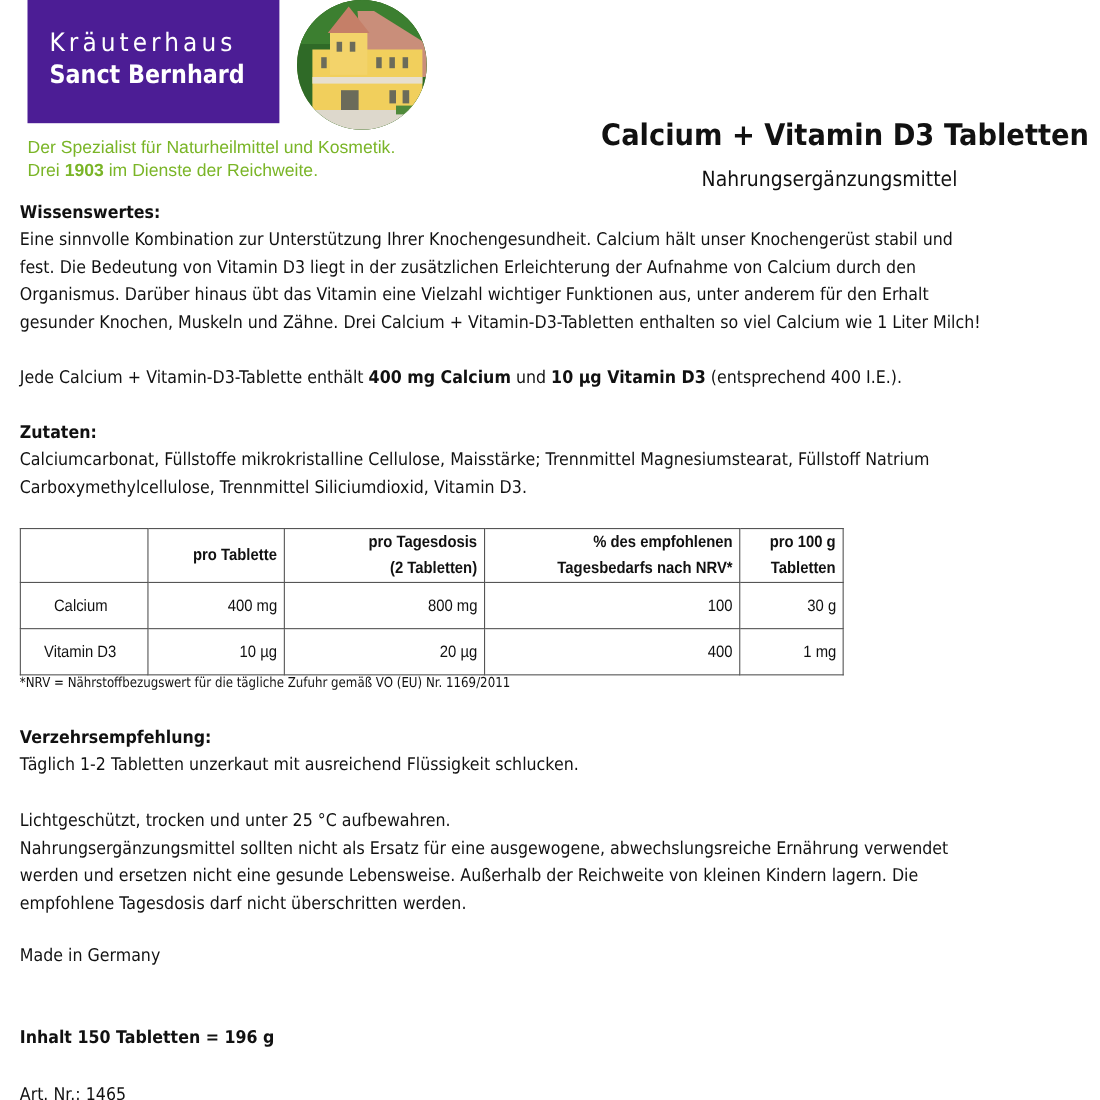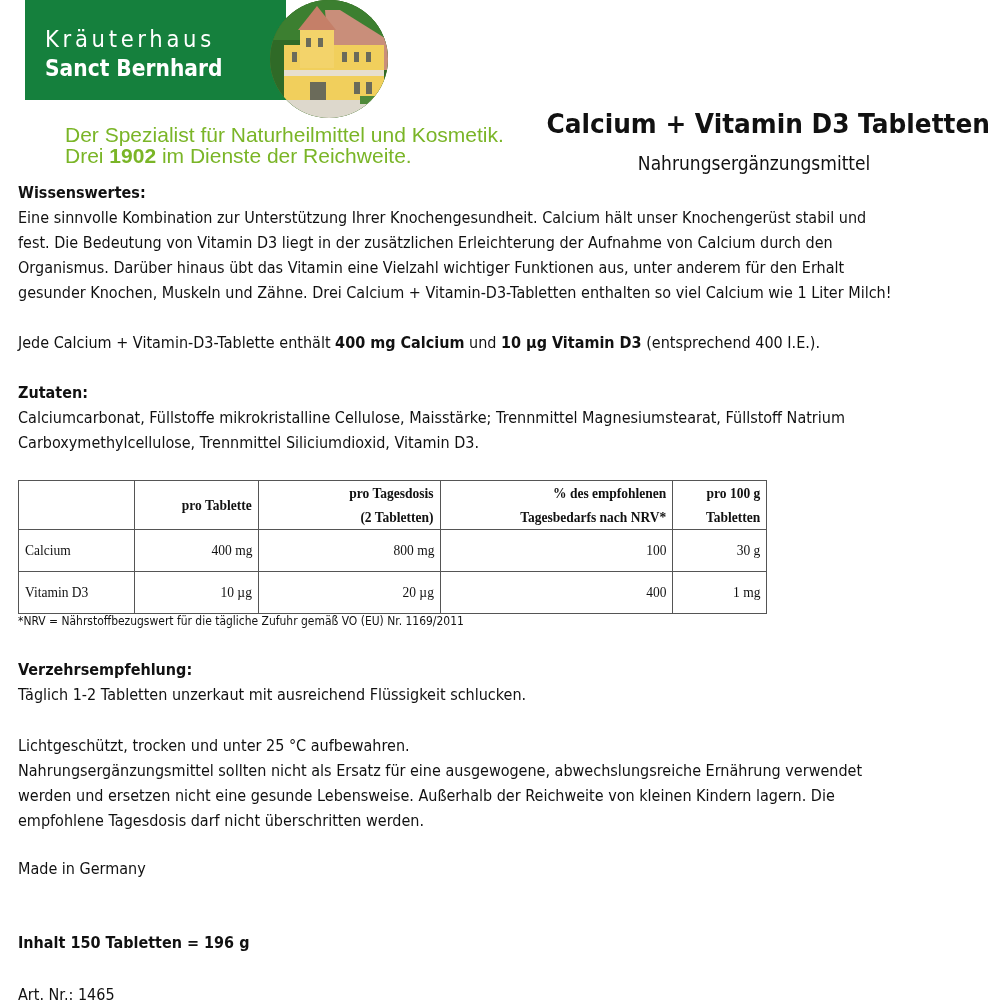--- a/index.html
+++ b/index.html
@@ -4,43 +4,42 @@
 <style>
   html, body { margin: 0; padding: 0; background: #ffffff; }
   body {
     width: 1000px; height: 1000px; position: relative; overflow: hidden;
     font-family: "DejaVu Sans Condensed", "Liberation Sans Narrow", "Liberation Sans", sans-serif;
     color: #111;
   }
   .abs { position: absolute; }
   
   .logo-box {
-    left: 25px; top: 0; width: 229px; height: 100px;
-    background: #15803d;
+    left: 25px; top: 0; width: 229px; height: 112px;
+    background: #4c1d95;
     color: #fff;
-    padding-left: 32px;
   }
   .logo-line1 {
     position: absolute; left: 20px; top: 26px;
     font-family: "DejaVu Sans", sans-serif; font-size: 23px; letter-spacing: 4px; font-weight: normal;
     transform: scaleX(0.92); transform-origin: left top;
   }
   .logo-line2 {
     position: absolute; left: 20px; top: 55px;
     font-family: "DejaVu Sans", sans-serif; font-size: 23px; font-weight: bold; letter-spacing: 0px;
     transform: scaleX(0.88); transform-origin: left top;
   }
   .photo {
     left: 270px; top: 0px; width: 118px; height: 118px; border-radius: 50%;
     overflow: hidden;
     background: radial-gradient(circle at 50% 50%, #f5d46a 0%, #e8c45a 40%, #c9a64a 60%, #3f7a2e 75%, #2c5e22 100%);
   }
   .tagline {
     left: 25px; top: 124px; color: #7ab527;
-    font-family: "Liberation Sans", sans-serif; font-size: 21px; line-height: 21px; margin-left: 40px;
+    font-family: "Liberation Sans", sans-serif; font-size: 16px; line-height: 21px;
   }
   .tagline b { font-weight: bold; }
   
   .title {
     left: 480px; width: 510px; top: 108px; text-align: right;
     font-family: "DejaVu Sans", sans-serif; font-weight: bold; font-size: 27px;
     transform: scaleX(0.92); transform-origin: right top; right: 27px;
   }
   .subtitle {
     right: 130px; top: 152px; font-size: 19px;
@@ -52,31 +51,31 @@
     left: 18px; width: 975px;
     font-family: "DejaVu Sans", sans-serif; font-size: 16px; line-height: 25px;
     transform: scaleX(0.9); transform-origin: left top;
     width: 1083px;
   }
   .h { font-weight: bold; }
   
   table.nut {
     position: absolute; left: 18px; top: 480px;
     border-collapse: collapse;
-    font-family: Liberation Serif, serif; font-size: 15px;
+    font-family: Liberation Sans, sans-serif; font-size: 15px;
   }
   table.nut td, table.nut th {
     border: 1.5px solid #555;
     padding: 0 6px;
     text-align: right;
     white-space: nowrap;
   }
   table.nut th { font-weight: bold; line-height: 24px; height: 48px; }
   table.nut td { height: 41px; }
-  table.nut td.lbl { text-align: left; }
+  table.nut td.lbl { text-align: center; }
   .cellin { display: inline-block; transform: scaleX(0.9); transform-origin: right center; }
   .cellin.l { transform-origin: left center; }
   .footnote {
     left: 18px; top: 613px; font-size: 12.5px; font-family: "DejaVu Sans", sans-serif;
     transform: scaleX(0.86); transform-origin: left top;
   }
 </style>
 </head>
 <body>
 
@@ -106,21 +105,21 @@
         <rect x="84" y="82" width="6" height="12"></rect>
       <rect x="96" y="82" width="6" height="12"></rect>
     </g>
     <rect x="0" y="100" width="118" height="18" fill="#ddd8cc"></rect>
     <rect x="90" y="96" width="22" height="8" fill="#4f8a3a"></rect>
   </svg>
 </div>
 
 <div class="abs tagline">
   <div>Der Spezialist für Naturheilmittel und Kosmetik.</div>
-  <div><span>Drei </span><b>1902</b><span> im Dienste der Reichweite.</span></div>
+  <div><span>Drei </span><b>1903</b><span> im Dienste der Reichweite.</span></div>
 </div>
 
 <div class="abs title">Calcium + Vitamin D3 Tabletten</div>
 <div class="abs subtitle">Nahrungsergänzungsmittel</div>
 
 <div class="abs txt" style="top:180px;">
   <div class="h">Wissenswertes:</div>
   <div>Eine sinnvolle Kombination zur Unterstützung Ihrer Knochengesundheit. Calcium hält unser Knochengerüst stabil und</div>
   <div>fest. Die Bedeutung von Vitamin D3 liegt in der zusätzlichen Erleichterung der Aufnahme von Calcium durch den</div>
   <div>Organismus. Darüber hinaus übt das Vitamin eine Vielzahl wichtiger Funktionen aus, unter anderem für den Erhalt</div>

